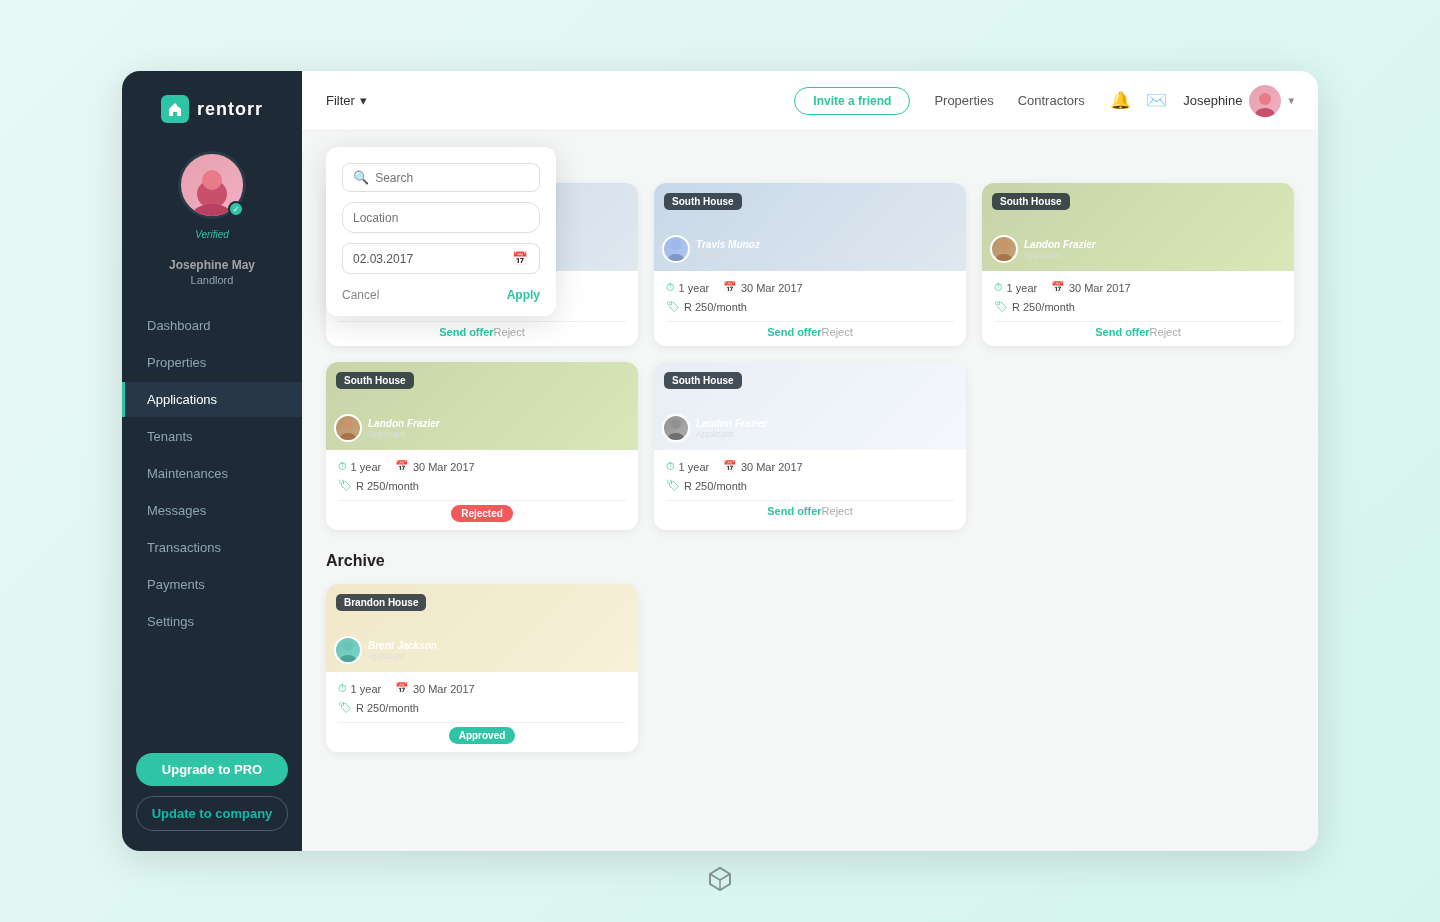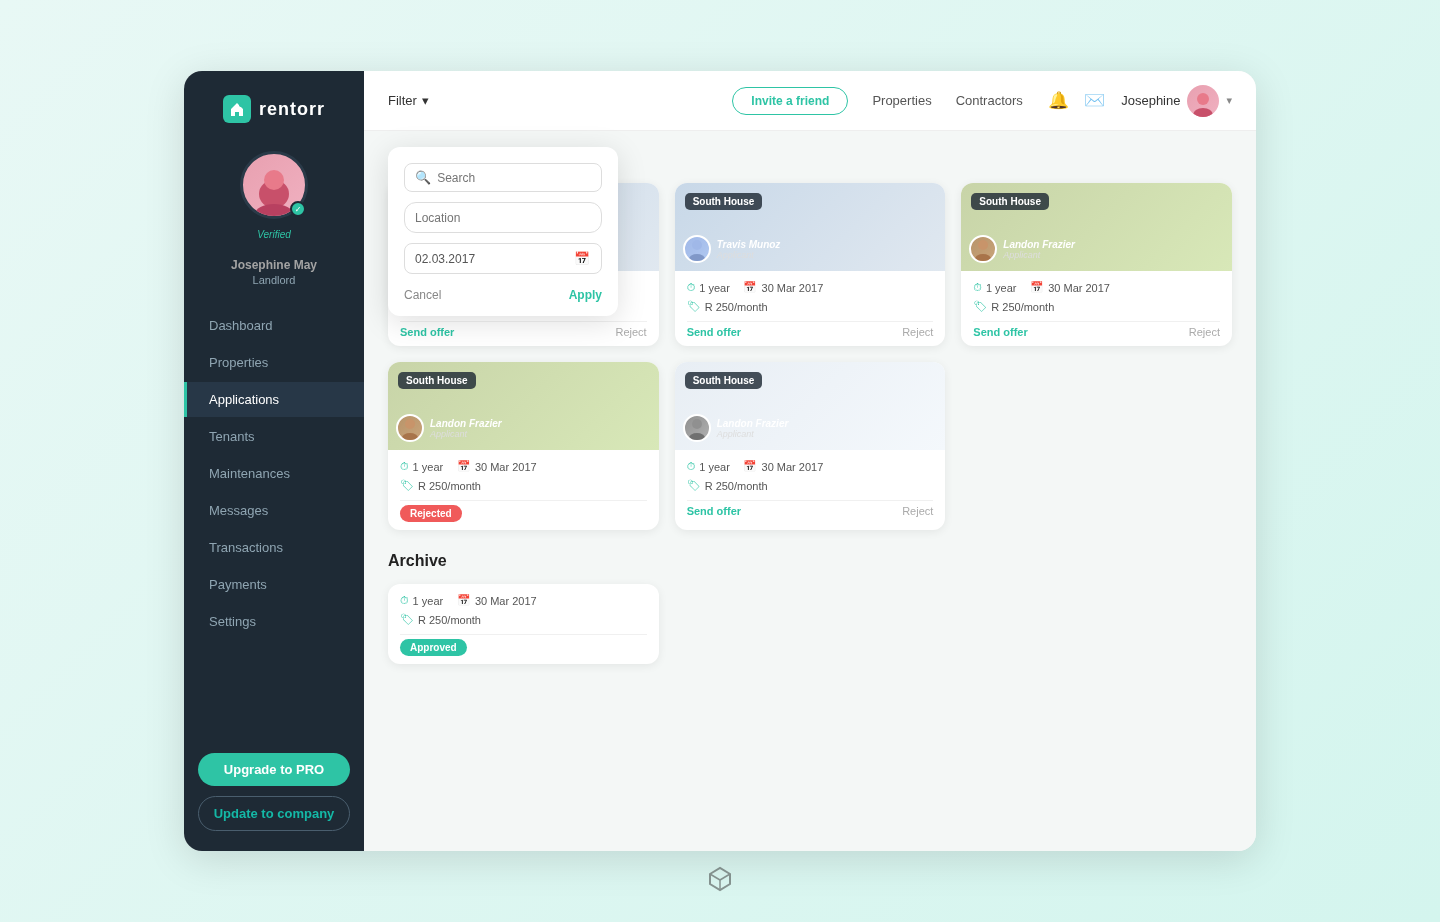--- a/index.html
+++ b/index.html
@@ -5,21 +5,21 @@
     * { box-sizing: border-box; margin: 0; padding: 0; }
     body {
       font-family: 'Segoe UI', Arial, sans-serif;
       background: linear-gradient(135deg, #e8f8f5 0%, #d4f5ee 100%);
       min-height: 922px;
       display: flex;
       align-items: center;
       justify-content: center;
     }
     .app-wrapper {
-      width: 1072px;
+      width: 1196px;
       min-height: 780px;
       background: #f4f7f6;
       border-radius: 18px;
       display: flex;
       overflow: hidden;
       box-shadow: 0 8px 40px rgba(0,0,0,0.13);
     }
     
     .sidebar {
       width: 180px;
@@ -201,21 +201,21 @@
     }
     .card-person-avatar svg { width: 24px; }
     .card-person-info { }
     .card-person-name { font-size: 10px; font-weight: 700; color: #fff; }
     .card-person-role { font-size: 9px; color: #ddd; }
     .card-body { padding: 10px 12px 8px 12px; }
     .card-meta { display: flex; gap: 14px; margin-bottom: 6px; }
     .card-meta-item { display: flex; align-items: center; gap: 4px; font-size: 11px; color: #555; }
     .card-meta-icon { font-size: 11px; color: #2ec4a5; }
     .card-price { display: flex; align-items: center; gap: 4px; font-size: 11px; color: #555; margin-bottom: 8px; }
-    .card-actions { display: flex; justify-content: space-between; align-items: center; padding-top: 4px; border-top: 1px solid #f0f0f0; }
+    .card-actions { display: flex; justify-content: center; align-items: center; padding-top: 4px; border-top: 1px solid #f0f0f0; }
     .btn-send-offer { font-size: 11px; color: #2ec4a5; font-weight: 600; cursor: pointer; background: none; border: none; }
     .btn-reject { font-size: 11px; color: #aaa; cursor: pointer; background: none; border: none; }
     .badge-rejected { background: #f05a5a; color: #fff; border-radius: 10px; padding: 3px 10px; font-size: 10px; font-weight: 600; }
     .badge-approved { background: #2ec4a5; color: #fff; border-radius: 10px; padding: 3px 10px; font-size: 10px; font-weight: 600; }
     
     .archive-grid { display: grid; grid-template-columns: repeat(3, 1fr); gap: 16px; }
     
     .bg-meeting { background: linear-gradient(135deg, #c8d8e8 0%, #e0e8f0 100%); }
     .bg-living { background: linear-gradient(135deg, #c8d4a8 0%, #d8e8b8 100%); }
     .bg-office { background: linear-gradient(135deg, #f0e8c8 0%, #f8f0d8 100%); }
@@ -519,20 +519,35 @@
           </div>
         </div>
 
       </div>
 
       <div class="section-title">Archive</div>
 
       <div class="archive-grid">
 
         <div class="app-card">
+          <div class="card-img bg-office">
+            <div class="card-house-label">Brandon House</div>
+            <div class="card-person">
+              <div class="card-person-avatar av-teal">
+                <svg viewBox="0 0 24 24" fill="none">
+                    <circle cx="12" cy="8" r="5" fill="#6ac4b8"></circle>
+                    <ellipse cx="12" cy="22" rx="8" ry="5" fill="#4aa498"></ellipse>
+                  </svg>
+              </div>
+              <div class="card-person-info">
+                <div class="card-person-name">Brent Jackson</div>
+                <div class="card-person-role">Applicant</div>
+              </div>
+            </div>
+          </div>
           <div class="card-body">
             <div class="card-meta">
               <div class="card-meta-item">
                 <span class="card-meta-icon">⏱</span>
                 <span>1 year</span>
               </div>
               <div class="card-meta-item">
                 <span class="card-meta-icon">📅</span>
                 <span>30 Mar 2017</span>
               </div>

